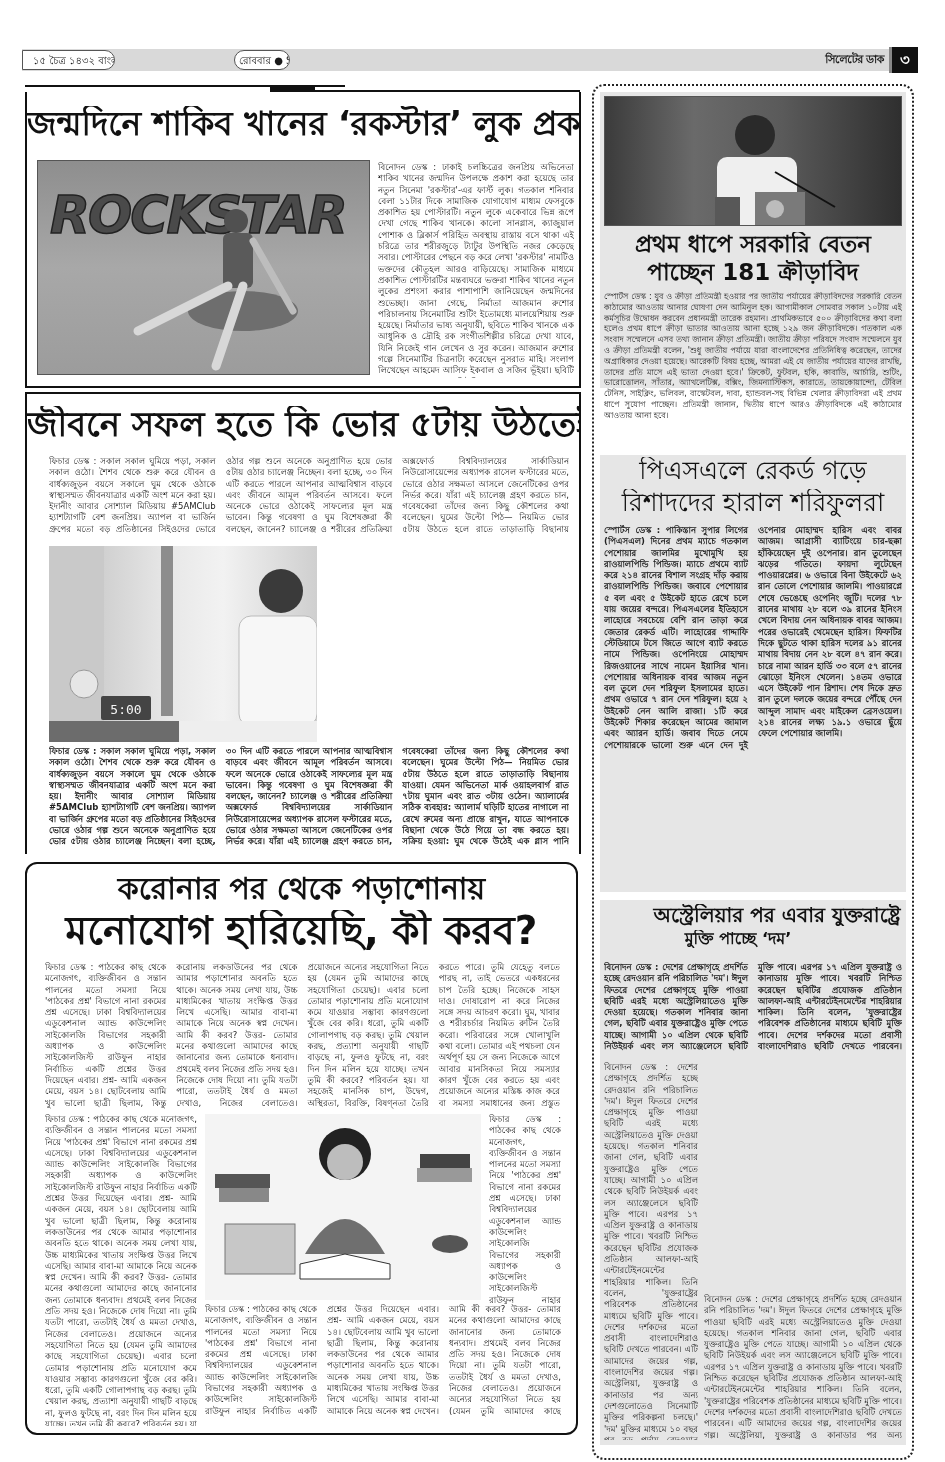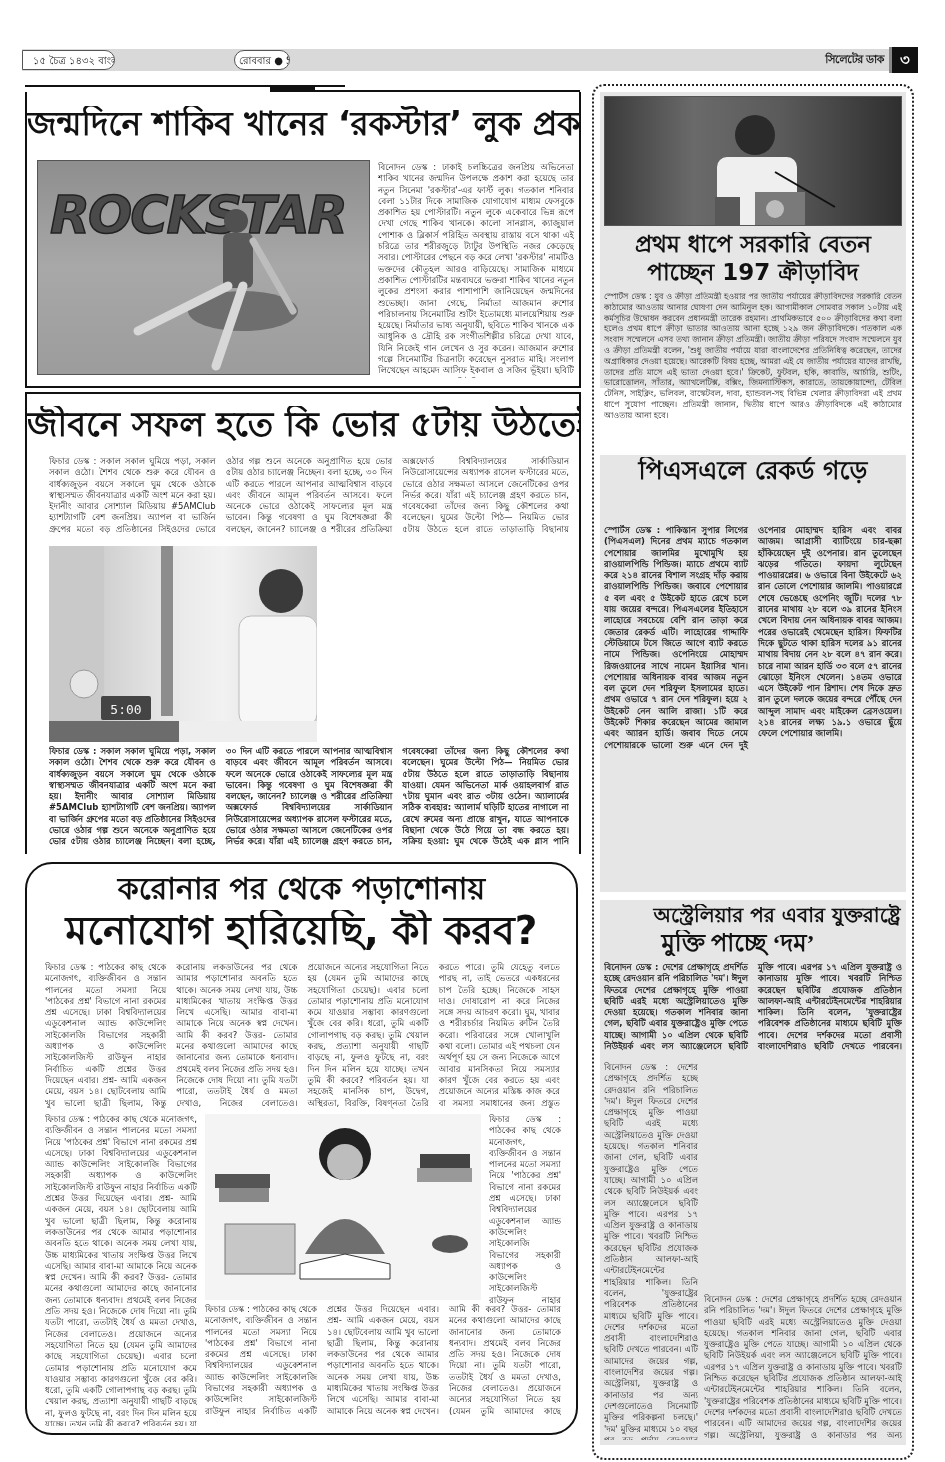--- a/index.html
+++ b/index.html
@@ -11,21 +11,21 @@
   .pill { position: absolute; top: 1px; height: 20px; background: #fff; border: 1px solid #555;
           border-radius: 0 10px 10px 0; font-size: 10px; line-height: 20px; padding: 0 10px; box-sizing: border-box; white-space: nowrap; overflow: hidden; }
   .pill.date { left: 0; width: 93px; width: 93px; }
   .pill.date { width: 93px; }
   .pill.day { left: 235px; width: 55px; border-radius: 10px; text-align: center; padding: 0 4px; }
   .masthead { position: absolute; right: 34px; top: 2px; font-size: 11px; font-weight: bold; line-height: 18px; letter-spacing: -0.5px; }
   .pagenum { position: absolute; right: 0; top: -2px; width: 26px; height: 26px; background: #111; color: #fff;
              font-size: 15px; font-weight: bold; text-align: center; line-height: 26px; border-left: 3px solid #888; }
   .dotted { border: 2px dotted #222; border-radius: 12px; box-sizing: border-box; }
   .grey { background: #e6e6e6; }
-  .rounded { border: 2px solid #111; border-radius: 27px; box-sizing: border-box; }
+  .rounded { border: 2px solid #111; border-radius: 12px; box-sizing: border-box; }
   .headline { font-weight: bold; color: #111; text-align: center; line-height: 1.1; white-space: nowrap; overflow: hidden; }
   .body { font-size: 8.5px; line-height: 11.3px; text-align: justify; color: #222; overflow: hidden; }
   .cols2 { column-count: 2; column-gap: 10px; font-weight: bold; }
   .cols3 { column-count: 3; column-gap: 10px; }
   .cols4 { column-count: 4; column-gap: 10px; }
   .img { background: #9a9a9a; overflow: hidden; border: 1px solid #555; box-sizing: border-box; }
   .rule { background: #111; }
 </style>
 </head>
 <body>
@@ -118,32 +118,33 @@
     <svg width="298" height="130" viewBox="0 0 298 130">
       <circle cx="150" cy="38" r="20" fill="#2a2a2a"></circle>
       <rect x="112" y="60" width="80" height="70" rx="10" fill="#efefef"></rect>
       <rect x="150" y="95" width="50" height="35" fill="#7a7a7a"></rect>
       <circle cx="170" cy="112" r="9" fill="#bcbcbc"></circle>
       <rect x="110" y="100" width="25" height="30" fill="#585858"></rect>
       <line x1="170" y1="75" x2="230" y2="110" stroke="#111" stroke-width="2"></line>
     </svg>
   </div>
   <div class="headline abs" style="left:0;top:140px;width:306px;font-size:23px;">প্রথম ধাপে সরকারি বেতন</div>
-  <div class="headline abs" style="left:0;top:168px;width:306px;font-size:23px;">পাচ্ছেন 197 ক্রীড়াবিদ</div>
+  <div class="headline abs" style="left:0;top:168px;width:306px;font-size:23px;">পাচ্ছেন 181 ক্রীড়াবিদ</div>
   <div class="body abs" style="left:4px;top:200px;width:298px;height:155px;font-size:8px;line-height:10.8px;">স্পোর্টস ডেস্ক : যুব ও ক্রীড়া প্রতিমন্ত্রী হওয়ার পর জাতীয় পর্যায়ের ক্রীড়াবিদদের সরকারি বেতন কাঠামোর আওতায় আনার ঘোষণা দেন আমিনুল হক। আগামীকাল সোমবার সকাল ১০টায় এই কর্মসূচির উদ্বোধন করবেন প্রধানমন্ত্রী তারেক রহমান। প্রাথমিকভাবে ৫০০ ক্রীড়াবিদের কথা বলা হলেও প্রথম ধাপে ক্রীড়া ভাতার আওতায় আনা হচ্ছে ১২৯ জন ক্রীড়াবিদকে। গতকাল এক সংবাদ সম্মেলনে এসব তথ্য জানান ক্রীড়া প্রতিমন্ত্রী। জাতীয় ক্রীড়া পরিষদে সংবাদ সম্মেলনে যুব ও ক্রীড়া প্রতিমন্ত্রী বলেন, 'শুধু জাতীয় পর্যায়ে যারা বাংলাদেশের প্রতিনিধিত্ব করেছেন, তাদের অগ্রাধিকার দেওয়া হয়েছে। আরেকটি বিষয় হচ্ছে, আমরা এই যে জাতীয় পর্যায়ের যাদের রাখছি, তাদের প্রতি মাসে এই ভাতা দেওয়া হবে।' ক্রিকেট, ফুটবল, হকি, কাবাডি, আর্চারি, শুটিং, ভারোত্তোলন, সাঁতার, অ্যাথলেটিক্স, বক্সিং, জিমন্যাস্টিকস, কারাতে, তায়কোয়ান্দো, টেবিল টেনিস, সাইক্লিং, ভলিবল, বাস্কেটবল, দাবা, হ্যান্ডবল-সহ বিভিন্ন খেলার ক্রীড়াবিদরা এই প্রথম ধাপে সুযোগ পাচ্ছেন। প্রতিমন্ত্রী জানান, দ্বিতীয় ধাপে আরও ক্রীড়াবিদকে এই কাঠামোর আওতায় আনা হবে।</div>
 </div>
 
 <div class="abs grey" style="left:600px;top:455px;width:306px;height:437px;">
-  <div class="headline abs" style="left:0;top:2px;width:306px;font-size:25px;font-weight:bold;">পিএসএলে রেকর্ড গড়ে</div>
+  <div class="headline abs" style="left:0;top:2px;width:306px;font-size:25px;font-weight:normal;">পিএসএলে রেকর্ড গড়ে</div>
+  <div class="headline abs" style="left:0;top:34px;width:306px;font-size:25px;font-weight:normal;">রিশাদদের হারাল শরিফুলরা</div>
   <div class="body abs cols2" style="left:4px;top:70px;width:298px;height:362px;">স্পোর্টস ডেস্ক : পাকিস্তান সুপার লিগের (পিএসএল) দিনের প্রথম ম্যাচে গতকাল পেশোয়ার জালমির মুখোমুখি হয় রাওয়ালপিন্ডি পিন্ডিজ। ম্যাচে প্রথমে ব্যাট করে ২১৪ রানের বিশাল সংগ্রহ দাঁড় করায় রাওয়ালপিন্ডি পিন্ডিজ। জবাবে পেশোয়ার ৫ বল এবং ৫ উইকেট হাতে রেখে চলে যায় জয়ের বন্দরে। পিএসএলের ইতিহাসে লাহোরে সবচেয়ে বেশি রান তাড়া করে জেতার রেকর্ড এটি। লাহোরের গাদ্দাফি স্টেডিয়ামে টসে জিতে আগে ব্যাট করতে নামে পিন্ডিজ। ওপেনিংয়ে মোহাম্মদ রিজওয়ানের সাথে নামেন ইয়াসির খান। পেশোয়ার অধিনায়ক বাবর আজম নতুন বল তুলে দেন শরিফুল ইসলামের হাতে। প্রথম ওভারে ৭ রান দেন শরিফুল। হয়ে ২ উইকেট নেন আলি রাজা। ১টি করে উইকেট শিকার করেছেন আমের জামাল এবং অ্যারন হার্ডি। জবাব দিতে নেমে পেশোয়ারকে ভালো শুরু এনে দেন দুই ওপেনার মোহাম্মদ হারিস এবং বাবর আজম। আগ্রাসী ব্যাটিংয়ে চার-ছক্কা হাঁকিয়েছেন দুই ওপেনার। রান তুলেছেন ঝড়ের গতিতে। ফায়দা লুটেছেন পাওয়ারপ্লের। ৬ ওভারে বিনা উইকেটে ৬২ রান তোলে পেশোয়ার জালমি। পাওয়ারপ্লে শেষে ভেঙেছে ওপেনিং জুটি। দলের ৭৮ রানের মাথায় ২৮ বলে ৩৯ রানের ইনিংস খেলে বিদায় নেন অধিনায়ক বাবর আজম। পরের ওভারেই থেমেছেন হারিস। ফিফটির দিকে ছুটতে থাকা হারিস দলের ৯১ রানের মাথায় বিদায় নেন ২৮ বলে ৪৭ রান করে। চারে নামা আরন হার্ডি ৩৩ বলে ৫৭ রানের ঝোড়ো ইনিংস খেলেন। ১৪তম ওভারে এসে উইকেট পান রিশাদ। শেষ দিকে দ্রুত রান তুলে দলকে জয়ের বন্দরে পৌঁছে দেন আব্দুল সামাদ এবং মাইকেল ব্রেসওয়েল। ২১৪ রানের লক্ষ্য ১৯.১ ওভারে ছুঁয়ে ফেলে পেশোয়ার জালমি।</div>
 </div>
 
 <div class="abs grey" style="left:600px;top:900px;width:306px;height:545px;">
   <div class="headline abs" style="left:0;top:4px;width:354px;font-size:20px;">অস্ট্রেলিয়ার পর এবার যুক্তরাষ্ট্রে</div>
-  <div class="headline abs" style="left:0;top:30px;width:276px;font-size:24px;font-family:Liberation Serif, serif;">মুক্তি পাচ্ছে ‘দম’</div>
+  <div class="headline abs" style="left:0;top:30px;width:276px;font-size:16px;">মুক্তি পাচ্ছে ‘দম’</div>
   <div class="body abs cols2" style="left:4px;top:62px;width:298px;height:100px;">
     <span>বিনোদন ডেস্ক : দেশের প্রেক্ষাগৃহে প্রদর্শিত হচ্ছে রেদওয়ান রনি পরিচালিত 'দম'। ঈদুল ফিতরে দেশের প্রেক্ষাগৃহে মুক্তি পাওয়া ছবিটি এরই মধ্যে অস্ট্রেলিয়াতেও মুক্তি দেওয়া হয়েছে। গতকাল শনিবার জানা গেল, ছবিটি এবার যুক্তরাষ্ট্রেও মুক্তি পেতে যাচ্ছে। আগামী ১০ এপ্রিল থেকে ছবিটি নিউইয়র্ক এবং লস অ্যাঞ্জেলেসে ছবিটি মুক্তি পাবে। এরপর ১৭ এপ্রিল যুক্তরাষ্ট্র ও কানাডায় মুক্তি পাবে। খবরটি নিশ্চিত করেছেন ছবিটির প্রযোজক প্রতিষ্ঠান আলফা-আই এন্টারটেইনমেন্টের শাহরিয়ার শাকিল। তিনি বলেন, 'যুক্তরাষ্ট্রের পরিবেশক প্রতিষ্ঠানের মাধ্যমে ছবিটি মুক্তি পাবে। দেশের দর্শকদের মতো প্রবাসী বাংলাদেশিরাও ছবিটি দেখতে পারবেন। এটি আমাদের জয়ের গল্প, বাংলাদেশির জয়ের গল্প। অস্ট্রেলিয়া, যুক্তরাষ্ট্র ও কানাডার পর অন্য দেশগুলোতেও সিনেমাটি মুক্তির পরিকল্পনা চলছে।' 'দম' মুক্তির মাধ্যমে ১০ বছর পর বড় পর্দায় রেদওয়ান রনির সিনেমা নির্মাণে ফিরলেন। যুক্তরাষ্ট্রের পরিবেশক প্রতিষ্ঠানের মতে, আফরান নিশো ও চঞ্চল চৌধুরীর মতো দুই শক্তিশালী অভিনেতার একসঙ্গে পর্দায় আসা এবং পূজা চেরীর মতো প্রতিভাবান নায়িকার উপস্থিতি এই সিনেমা ঘিরে দর্শকদের মধ্যে বাড়তি কৌতূহল তৈরি করেছে। এসভিএফ আলফা-আই এন্টারটেইনমেন্ট লিমিটেড এবং চরকি প্রযোজিত 'দম' নিয়ে দর্শকের মধ্যে কৌতূহল ছিল আগে থেকেই। ছবিটিতে অভিনয় করেছেন আফরান নিশো, চঞ্চল চৌধুরী, পূজা চেরী, ইন্তেখাব দিনার, শহীদুজ্জামান সেলিম, আফজাল হোসেন, নাসির উদ্দিন খানসহ অনেকে।</span>
   </div>
   <div class="body abs" style="left:4px;top:162px;width:94px;height:378px;">
     <span>বিনোদন ডেস্ক : দেশের প্রেক্ষাগৃহে প্রদর্শিত হচ্ছে রেদওয়ান রনি পরিচালিত 'দম'। ঈদুল ফিতরে দেশের প্রেক্ষাগৃহে মুক্তি পাওয়া ছবিটি এরই মধ্যে অস্ট্রেলিয়াতেও মুক্তি দেওয়া হয়েছে। গতকাল শনিবার জানা গেল, ছবিটি এবার যুক্তরাষ্ট্রেও মুক্তি পেতে যাচ্ছে। আগামী ১০ এপ্রিল থেকে ছবিটি নিউইয়র্ক এবং লস অ্যাঞ্জেলেসে ছবিটি মুক্তি পাবে। এরপর ১৭ এপ্রিল যুক্তরাষ্ট্র ও কানাডায় মুক্তি পাবে। খবরটি নিশ্চিত করেছেন ছবিটির প্রযোজক প্রতিষ্ঠান আলফা-আই এন্টারটেইনমেন্টের শাহরিয়ার শাকিল। তিনি বলেন, 'যুক্তরাষ্ট্রের পরিবেশক প্রতিষ্ঠানের মাধ্যমে ছবিটি মুক্তি পাবে। দেশের দর্শকদের মতো প্রবাসী বাংলাদেশিরাও ছবিটি দেখতে পারবেন। এটি আমাদের জয়ের গল্প, বাংলাদেশির জয়ের গল্প। অস্ট্রেলিয়া, যুক্তরাষ্ট্র ও কানাডার পর অন্য দেশগুলোতেও সিনেমাটি মুক্তির পরিকল্পনা চলছে।' 'দম' মুক্তির মাধ্যমে ১০ বছর পর বড় পর্দায় রেদওয়ান রনির সিনেমা নির্মাণে ফিরলেন। যুক্তরাষ্ট্রের পরিবেশক প্রতিষ্ঠানের মতে, আফরান নিশো ও চঞ্চল চৌধুরীর মতো দুই শক্তিশালী অভিনেতার একসঙ্গে পর্দায় আসা এবং পূজা চেরীর মতো প্রতিভাবান নায়িকার উপস্থিতি এই সিনেমা ঘিরে দর্শকদের মধ্যে বাড়তি কৌতূহল তৈরি করেছে। এসভিএফ আলফা-আই এন্টারটেইনমেন্ট লিমিটেড এবং চরকি প্রযোজিত 'দম' নিয়ে দর্শকের মধ্যে কৌতূহল ছিল আগে থেকেই। ছবিটিতে অভিনয় করেছেন আফরান নিশো, চঞ্চল চৌধুরী, পূজা চেরী, ইন্তেখাব দিনার, শহীদুজ্জামান সেলিম, আফজাল হোসেন, নাসির উদ্দিন খানসহ অনেকে।</span>
   </div>
   <div class="body abs" style="left:104px;top:394px;width:198px;height:146px;">
     <span>বিনোদন ডেস্ক : দেশের প্রেক্ষাগৃহে প্রদর্শিত হচ্ছে রেদওয়ান রনি পরিচালিত 'দম'। ঈদুল ফিতরে দেশের প্রেক্ষাগৃহে মুক্তি পাওয়া ছবিটি এরই মধ্যে অস্ট্রেলিয়াতেও মুক্তি দেওয়া হয়েছে। গতকাল শনিবার জানা গেল, ছবিটি এবার যুক্তরাষ্ট্রেও মুক্তি পেতে যাচ্ছে। আগামী ১০ এপ্রিল থেকে ছবিটি নিউইয়র্ক এবং লস অ্যাঞ্জেলেসে ছবিটি মুক্তি পাবে। এরপর ১৭ এপ্রিল যুক্তরাষ্ট্র ও কানাডায় মুক্তি পাবে। খবরটি নিশ্চিত করেছেন ছবিটির প্রযোজক প্রতিষ্ঠান আলফা-আই এন্টারটেইনমেন্টের শাহরিয়ার শাকিল। তিনি বলেন, 'যুক্তরাষ্ট্রের পরিবেশক প্রতিষ্ঠানের মাধ্যমে ছবিটি মুক্তি পাবে। দেশের দর্শকদের মতো প্রবাসী বাংলাদেশিরাও ছবিটি দেখতে পারবেন। এটি আমাদের জয়ের গল্প, বাংলাদেশির জয়ের গল্প। অস্ট্রেলিয়া, যুক্তরাষ্ট্র ও কানাডার পর অন্য দেশগুলোতেও সিনেমাটি মুক্তির পরিকল্পনা চলছে।' 'দম' মুক্তির মাধ্যমে ১০ বছর পর বড় পর্দায় রেদওয়ান রনির সিনেমা নির্মাণে ফিরলেন। যুক্তরাষ্ট্রের পরিবেশক প্রতিষ্ঠানের মতে, আফরান নিশো ও চঞ্চল চৌধুরীর মতো দুই শক্তিশালী অভিনেতার একসঙ্গে পর্দায় আসা এবং পূজা চেরীর মতো প্রতিভাবান নায়িকার উপস্থিতি এই সিনেমা ঘিরে দর্শকদের মধ্যে বাড়তি কৌতূহল তৈরি করেছে। এসভিএফ আলফা-আই এন্টারটেইনমেন্ট লিমিটেড এবং চরকি প্রযোজিত 'দম' নিয়ে দর্শকের মধ্যে কৌতূহল ছিল আগে থেকেই। ছবিটিতে অভিনয় করেছেন আফরান নিশো, চঞ্চল চৌধুরী, পূজা চেরী, ইন্তেখাব দিনার, শহীদুজ্জামান সেলিম, আফজাল হোসেন, নাসির উদ্দিন খানসহ অনেকে।</span>
   </div>
 </div>

